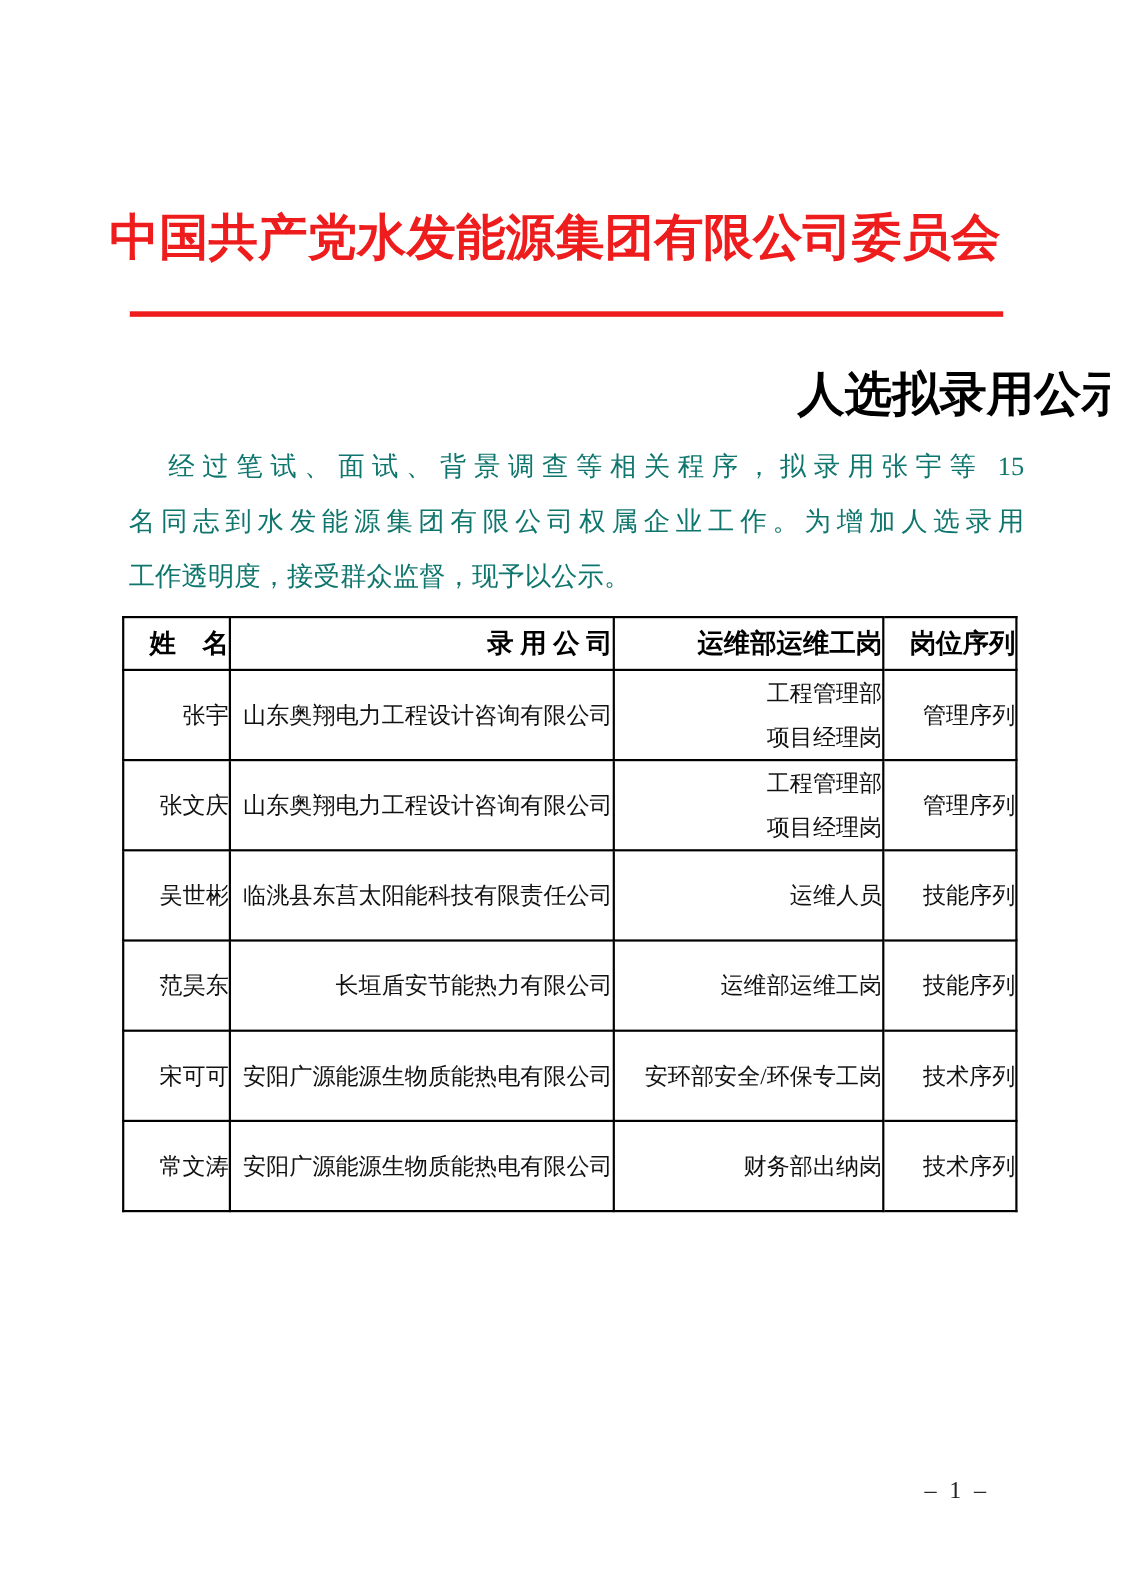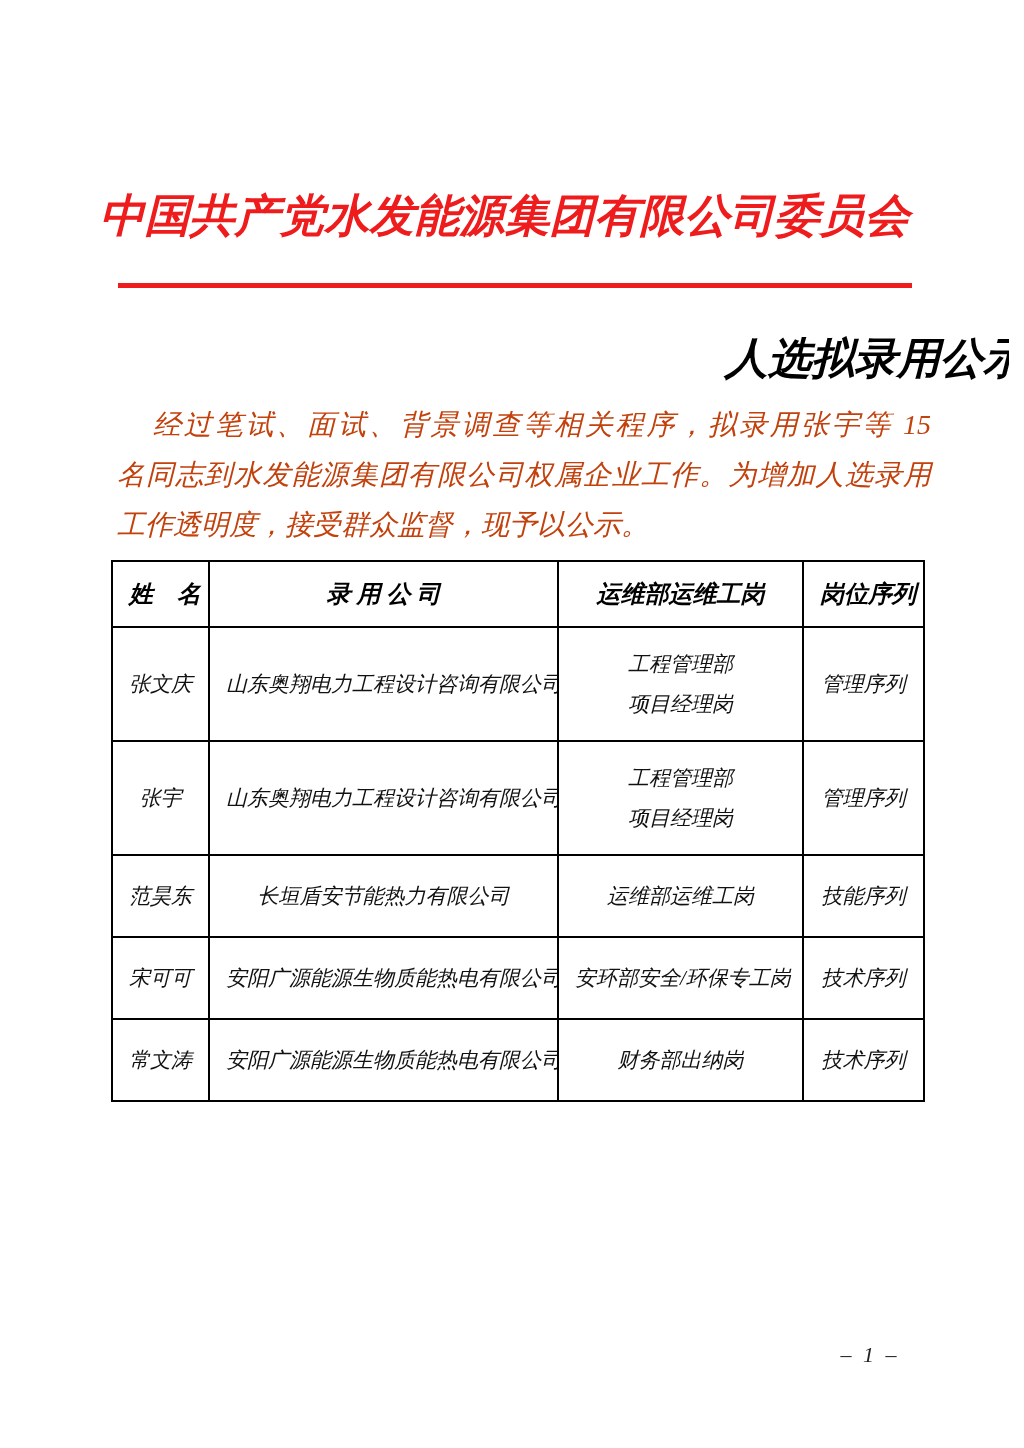--- a/index.html
+++ b/index.html
@@ -4,50 +4,50 @@
 <style>
   * { margin:0; padding:0; box-sizing:border-box; }
   html,body { background:#ffffff; }
   body {
     width:1024px; height:1448px;
     font-family:"Liberation Serif","DejaVu Serif",serif;
     color:#1a1a1a;
   }
   .page {
     position:relative; width:1009px; height:1448px;
-    background:#ffffff; overflow:hidden;font-style:italic;
+    background:#ffffff; overflow:hidden;
   }
   .org-title {
     position:absolute; top:186px; left:0; width:100%;
     text-align:center; font-size:45px; font-weight:700;
     letter-spacing:0px; white-space:nowrap;
   }
   .red-rule {
     position:absolute; top:283px; left:118px;
     width:794px; height:5px;
   }
   .doc-title {
     position:absolute; top:330px; left:17px; width:100%;
     text-align:right; font-size:43px; font-weight:700; color:#000;
   }
   .intro {
     position:absolute; top:400px; left:117px; width:814px;
-    font-size:28px; color:#c2410c;
+    font-size:24px; color:#0f766e;
   }
   .intro .line { line-height:50px; white-space:nowrap; }
   .intro .line.justify { text-align:justify; text-align-last:justify; white-space:normal; }
   .intro .line.first { text-indent:36px; }
   table.roster {
     position:absolute; top:560px; left:111px;
     width:812px; border-collapse:collapse; table-layout:fixed;
     background:#fff;
   }
   .roster th, .roster td {
-    border:2px solid #000; text-align:center; vertical-align:middle;
-    padding:16px; overflow:hidden;
+    border:2px solid #000; text-align:right; vertical-align:middle;
+    padding:0; overflow:hidden;
   }
   .roster thead tr { height:48px; }
   .roster th { font-size:24px; font-weight:700; color:#000; white-space:pre; }
   .roster tbody tr { height:82px; }
   .roster td { font-size:21px; color:#111; white-space:nowrap; }
   .dept-line { line-height:40px; }
   .page-num {
     position:absolute; top:1342px; left:805px; width:130px;
     text-align:center; font-size:22px; color:#222; letter-spacing:3px;
     white-space:pre;
@@ -80,36 +80,42 @@
     <thead>
       <tr>
         <th>姓　名</th>
         <th>录 用 公 司</th>
         <th>运维部运维工岗</th>
         <th>岗位序列</th>
       </tr>
     </thead>
     <tbody>
       <tr>
+        <td>张宇</td>
+        <td>山东奥翔电力工程设计咨询有限公司</td>
+        <td>
+          <div class="dept-line">工程管理部</div>
+          <div class="dept-line">项目经理岗</div>
+        </td>
+        <td>管理序列</td>
+      </tr>
+      <tr>
         <td>张文庆</td>
         <td>山东奥翔电力工程设计咨询有限公司</td>
         <td>
           <div class="dept-line">工程管理部</div>
           <div class="dept-line">项目经理岗</div>
         </td>
         <td>管理序列</td>
       </tr>
       <tr>
-        <td>张宇</td>
-        <td>山东奥翔电力工程设计咨询有限公司</td>
-        <td>
-          <div class="dept-line">工程管理部</div>
-          <div class="dept-line">项目经理岗</div>
-        </td>
-        <td>管理序列</td>
+        <td>吴世彬</td>
+        <td>临洮县东莒太阳能科技有限责任公司</td>
+        <td>运维人员</td>
+        <td>技能序列</td>
       </tr>
       <tr>
         <td>范昊东</td>
         <td>长垣盾安节能热力有限公司</td>
         <td>运维部运维工岗</td>
         <td>技能序列</td>
       </tr>
       <tr>
         <td>宋可可</td>
         <td>安阳广源能源生物质能热电有限公司</td>

